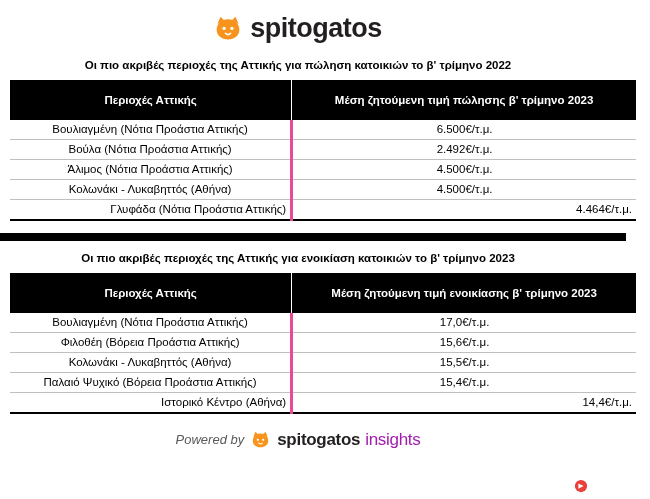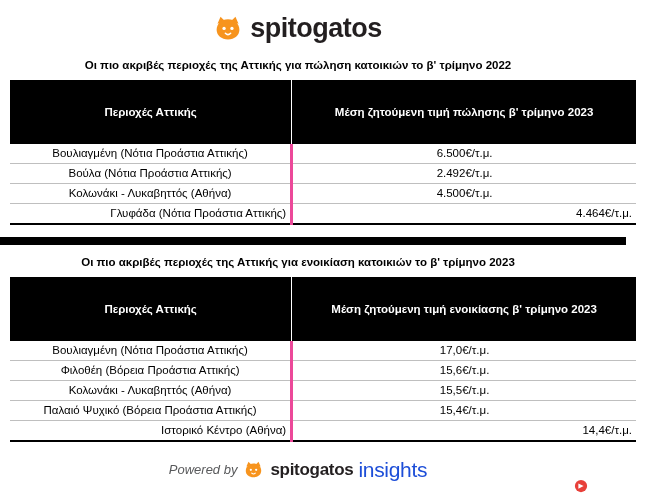--- a/index.html
+++ b/index.html
@@ -65,21 +65,21 @@
     width: 626px;
     margin: 0 auto;
     border-collapse: collapse;
     table-layout: fixed;
   }
   table.data-table thead th {
     background: #000000;
     color: #ffffff;
     font-size: 11.5px;
     font-weight: bold;
-    padding: 26px 4px;
+    padding: 14px 4px;
     text-align: center;
     border-right: 1px solid #ffffff;
   }
   table.data-table thead th:last-child {
     border-right: none;
   }
   table.data-table tbody td {
     font-size: 11.5px;
     text-align: center;
     padding: 3.5px 4px;
@@ -124,22 +124,22 @@
     height: 19px;
     flex: 0 0 auto;
   }
   .footer-brand {
     font-size: 17px;
     font-weight: bold;
     color: #231f20;
     letter-spacing: -0.3px;
   }
   .footer-insights {
-    font-size: 21px;
-    color: #1d4ed8;
+    font-size: 17px;
+    color: #a21caf;
     letter-spacing: -0.3px;
     margin-left: -2px;
   }
 
   
   .corner-mark {
     position: absolute;
     right: 8px;
     bottom: 6px;
     width: 14px;
@@ -179,20 +179,24 @@
         </tr>
       </thead>
       <tbody>
         <tr>
           <td>Βουλιαγμένη (Νότια Προάστια Αττικής)</td>
           <td>6.500€/τ.μ.</td>
         </tr>
         <tr>
           <td>Βούλα (Νότια Προάστια Αττικής)</td>
           <td>2.492€/τ.μ.</td>
+        </tr>
+        <tr>
+          <td>Άλιμος (Νότια Προάστια Αττικής)</td>
+          <td>4.500€/τ.μ.</td>
         </tr>
         <tr>
           <td>Κολωνάκι - Λυκαβηττός (Αθήνα)</td>
           <td>4.500€/τ.μ.</td>
         </tr>
         <tr>
           <td>Γλυφάδα (Νότια Προάστια Αττικής)</td>
           <td>4.464€/τ.μ.</td>
         </tr>
       </tbody>

